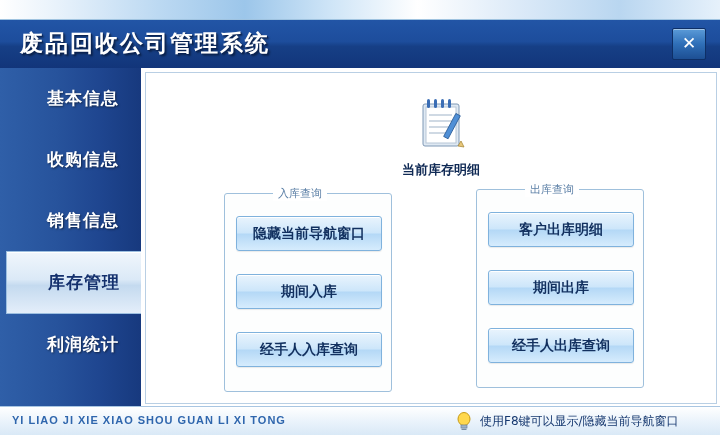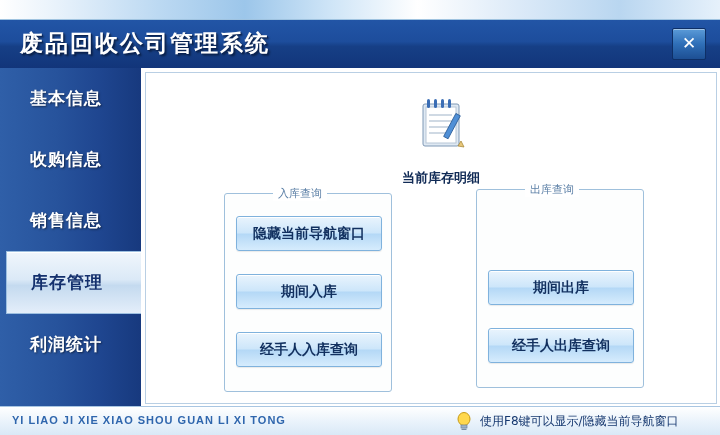--- a/index.html
+++ b/index.html
@@ -53,20 +53,21 @@
   }
   .side-item{
     position:relative;height:61px;display:flex;align-items:center;
     cursor:pointer;
   }
   .side-item .lbl{
     padding-left:30px;color:#ffffff;font-weight:bold;font-size:17px;
     letter-spacing:1px;
     font-family:"DejaVu Sans","Liberation Sans",sans-serif;
     text-shadow:1px 1px 2px rgba(0,0,0,.5);
+    margin-left:17px;
   }
   .side-item.active{
     background:linear-gradient(to bottom,#f0f6fc 0%,#dbe9f7 45%,#c4daef 55%,#e4eefa 100%);
     border-top:1px solid #9dbfe0;border-bottom:1px solid #9dbfe0;
     margin-left:6px;border-left:1px solid #9dbfe0;
     box-shadow:inset 0 1px 0 #ffffff;
   }
   .side-item.active .lbl{
     color:#14306d;text-shadow:none;padding-left:24px;
   }
@@ -80,21 +81,21 @@
     background:#ffffff;border:1px solid #b9cfe4;
   }
   
   .note-wrap{
     position:absolute;left:235px;top:22px;width:120px;text-align:center;
   }
   .note-icon{
     position:relative;width:54px;height:56px;margin:0 auto;
   }
   .note-cap{
-    margin-top:18px;font-size:13px;color:#102a55;font-weight:bold;
+    margin-top:10px;font-size:13px;color:#102a55;font-weight:bold;
     font-family:"DejaVu Sans","Liberation Sans",sans-serif;
   }
   
   .group{
     position:absolute;width:166px;height:197px;
     border:1px solid #9fc0dc;border-radius:3px;background:#fdfefe;
   }
   .group.left{left:78px;top:120px;}
   .group.right{left:330px;top:116px;}
   .group-title{
@@ -198,20 +199,21 @@
 
       <div class="group left">
         <div class="group-title">入库查询</div>
         <div class="btn b1">隐藏当前导航窗口</div>
         <div class="btn b2">期间入库</div>
         <div class="btn b3">经手人入库查询</div>
       </div>
 
       <div class="group right">
         <div class="group-title">出库查询</div>
+        <div class="btn b1">客户出库明细</div>
         <div class="btn b2">期间出库</div>
         <div class="btn b3">经手人出库查询</div>
       </div>
 
     </div>
   </div>
 
   <div class="footer">
     <div class="footer-left">YI LIAO JI XIE XIAO SHOU GUAN LI XI TONG</div>
     <div class="bulb">

